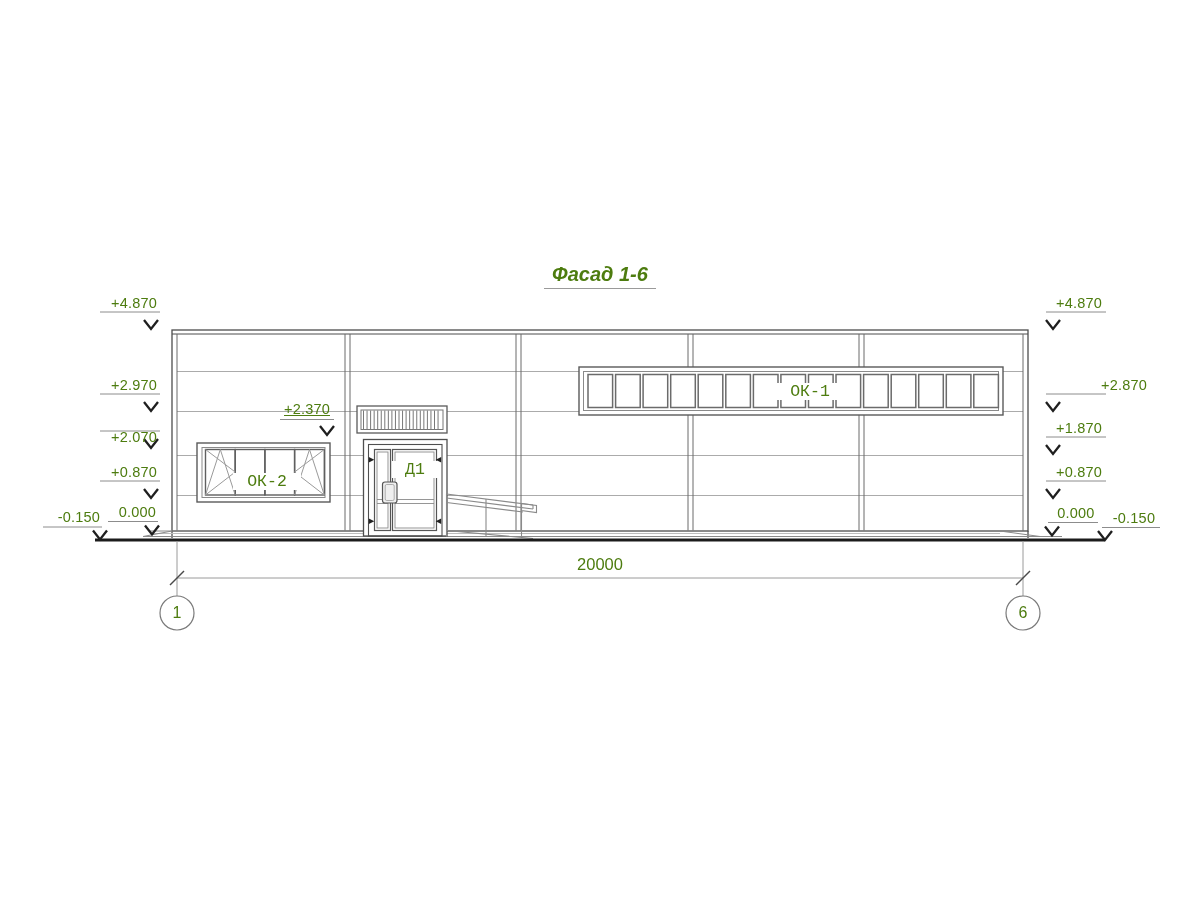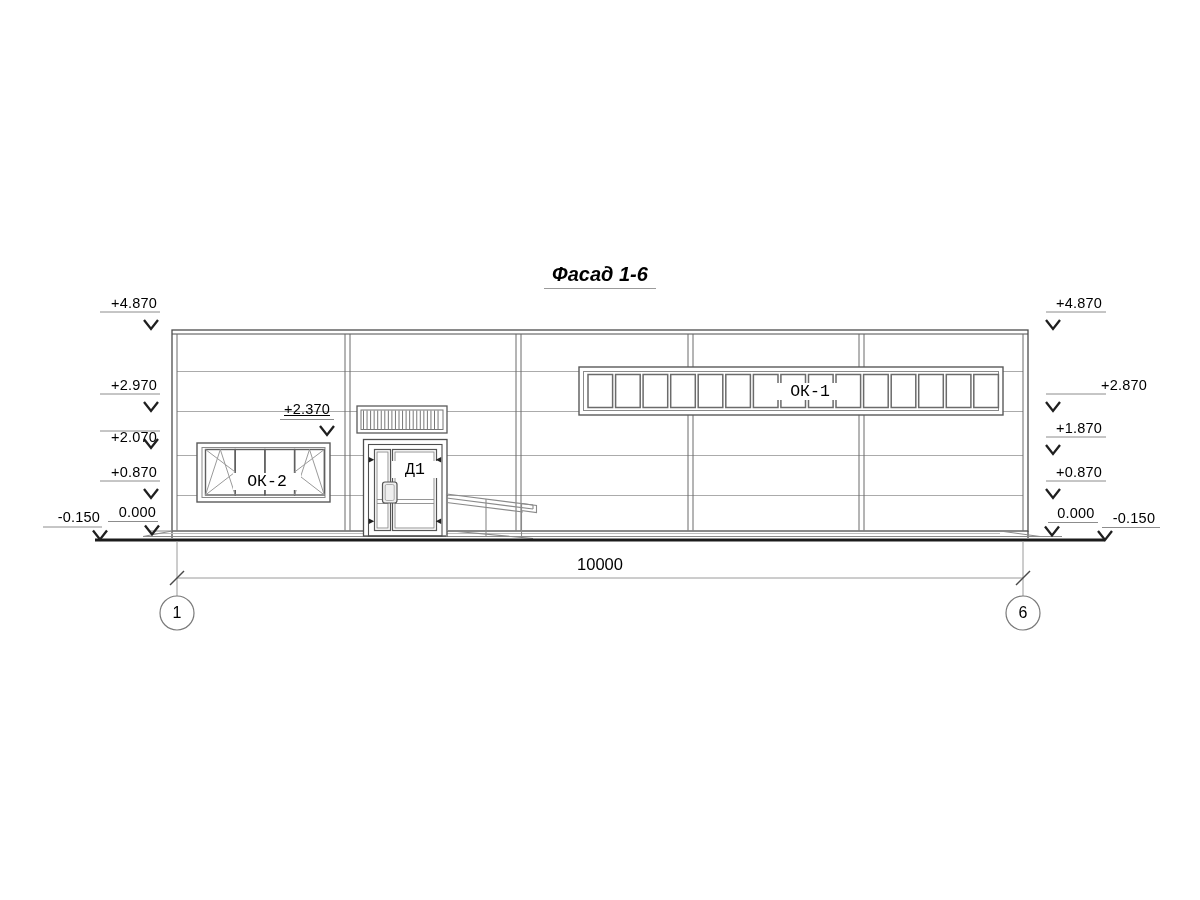--- a/index.html
+++ b/index.html
@@ -1,19 +1,19 @@
 <!DOCTYPE html>
 <html><head>
 <meta charset="utf-8">
 <style>
   html,body{margin:0;padding:0;background:#ffffff;}
   body{width:1200px;height:900px;overflow:hidden;font-family:"Liberation Sans",sans-serif;}
   .canvas{position:relative;width:1200px;height:900px;background:#ffffff;}
   .canvas svg{position:absolute;left:0;top:0;}
-  .lbl{position:absolute;color:#000000;white-space:nowrap;line-height:1.05;}
+  .lbl{position:absolute;color:#4d7c0f;white-space:nowrap;line-height:1.05;}
   .elev{font-size:14.5px;letter-spacing:.2px;}
   .ra{text-align:right;}
   .ce{text-align:center;}
   .title-wrap{left:500px;top:264px;width:200px;text-align:center;}
   .title{display:inline-block;font-size:20px;font-style:italic;font-weight:bold;
          border-bottom:1.5px solid #9a9a9a;padding:0 8px 3px;}
   .dim{font-size:16.5px;}
   .tag{font-size:16.5px;background:#ffffff;padding:0 2px;font-family:Liberation Mono, monospace;}
   .axis-num{font-size:16px;width:34px;height:34px;line-height:33px;text-align:center;}
 </style>
@@ -225,18 +225,18 @@
 <div class="lbl elev ce" style="left:1049px;top:465px;width:60px;">+0.870</div>
 <div class="lbl elev ce" style="left:1051px;top:506px;width:50px;">0.000</div>
 <div class="lbl elev ce" style="left:1106px;top:511px;width:56px;">-0.150</div>
 
 <div class="lbl elev ce" style="left:279px;top:402px;width:56px;text-decoration:underline;">+2.370</div>
 
 <div class="lbl tag ce" style="left:776px;top:383px;width:64px;">ОК-1</div>
 <div class="lbl tag ce" style="left:233px;top:473px;width:64px;">ОК-2</div>
 <div class="lbl tag ce" style="left:392px;top:461px;width:42px;">Д1</div>
 
-<div class="lbl dim ce" style="left:540px;top:556px;width:120px;">10000</div>
+<div class="lbl dim ce" style="left:540px;top:556px;width:120px;">20000</div>
 
 <div class="lbl axis-num" style="left:160px;top:596px;">1</div>
 <div class="lbl axis-num" style="left:1006px;top:596px;">6</div>
 
 </div>
 
 </body></html>

